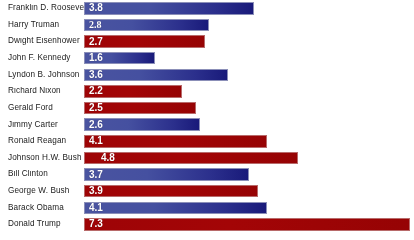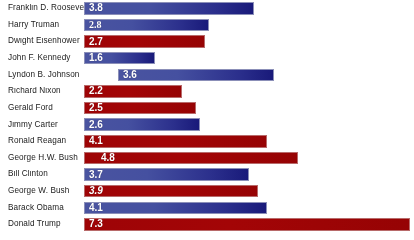--- a/index.html
+++ b/index.html
@@ -106,21 +106,21 @@
         <div class="row-label">John F. Kennedy</div>
         <div class="bar-area">
           <div class="bar dem" style="width: 71.4521px;">
             <span class="bar-value">1.6</span>
           </div>
         </div>
       </div>
       <div class="row">
         <div class="row-label">Lyndon B. Johnson</div>
         <div class="bar-area">
-          <div class="bar dem" style="width: 156px; margin-left: 34px;">
+          <div class="bar dem" style="width: 144px;">
             <span class="bar-value">3.6</span>
           </div>
         </div>
       </div>
       <div class="row">
         <div class="row-label">Richard Nixon</div>
         <div class="bar-area">
           <div class="bar rep" style="width: 98.2466px;">
             <span class="bar-value">2.2</span>
           </div>
@@ -144,39 +144,39 @@
       </div>
       <div class="row">
         <div class="row-label">Ronald Reagan</div>
         <div class="bar-area">
           <div class="bar rep" style="width: 183.096px;">
             <span class="bar-value">4.1</span>
           </div>
         </div>
       </div>
       <div class="row">
-        <div class="row-label">George H.W. Bush</div>
+        <div class="row-label">Johnson H.W. Bush</div>
         <div class="bar-area">
           <div class="bar rep" style="width: 214.356px; padding-left: 12px;">
             <span class="bar-value">4.8</span>
           </div>
         </div>
       </div>
       <div class="row">
         <div class="row-label">Bill Clinton</div>
         <div class="bar-area">
           <div class="bar dem" style="width: 165.233px;">
             <span class="bar-value">3.7</span>
           </div>
         </div>
       </div>
       <div class="row">
         <div class="row-label">George W. Bush</div>
         <div class="bar-area">
-          <div class="bar rep" style="width: 174.164px; font-style: italic;">
+          <div class="bar rep" style="width: 174.164px;">
             <span class="bar-value">3.9</span>
           </div>
         </div>
       </div>
       <div class="row">
         <div class="row-label">Barack Obama</div>
         <div class="bar-area">
           <div class="bar dem" style="width: 183.096px;">
             <span class="bar-value">4.1</span>
           </div>

